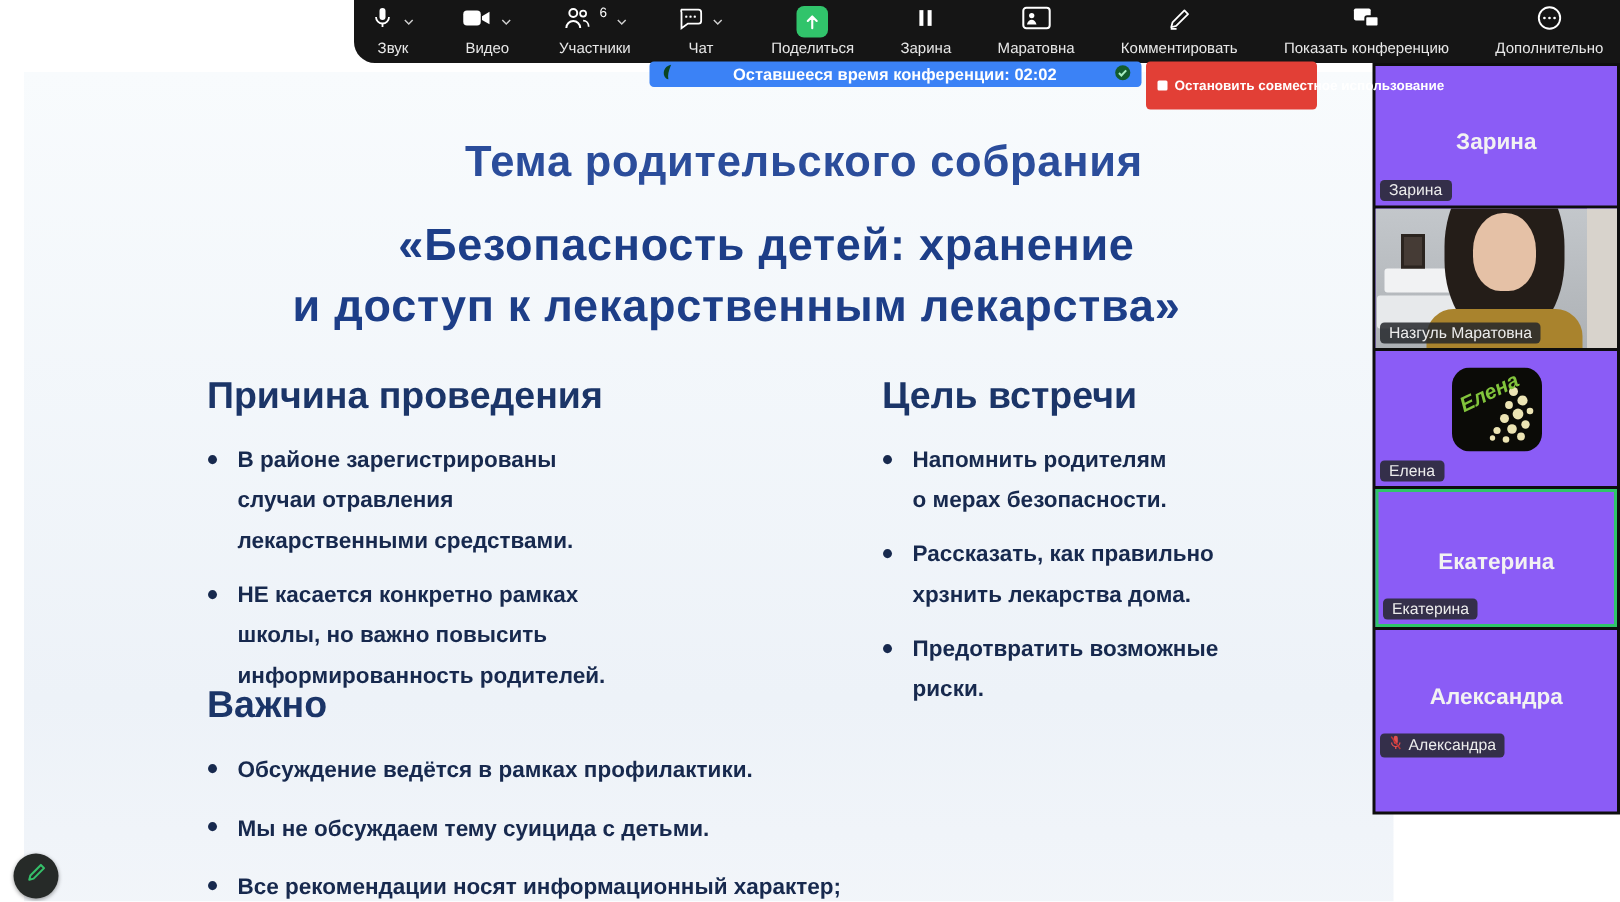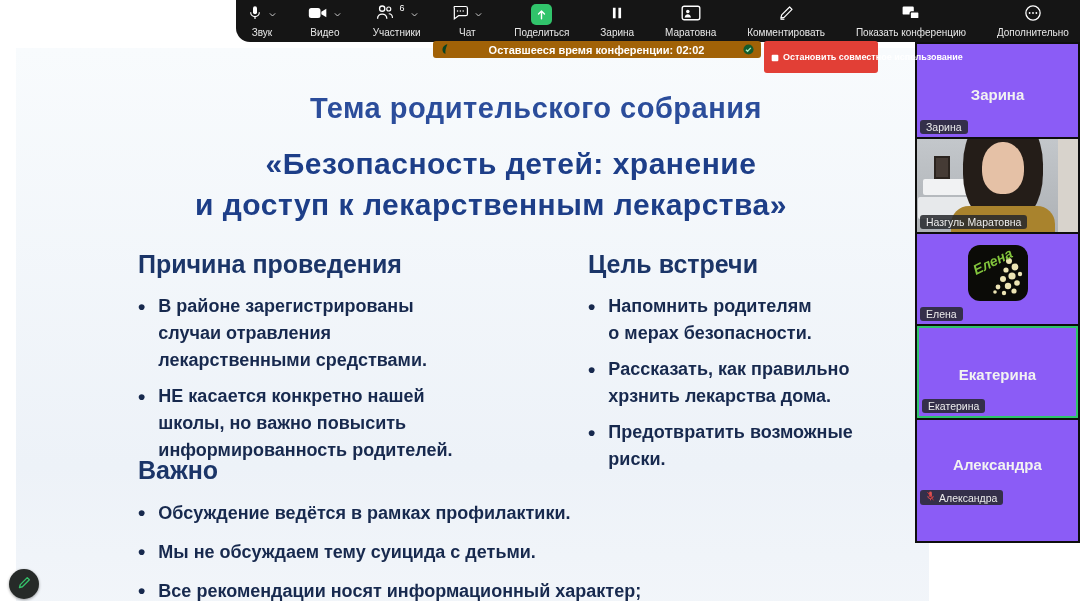--- a/index.html
+++ b/index.html
@@ -14,21 +14,21 @@
   .s-sub1{position:absolute;top:99px;left:60px;width:870px;text-align:center;
           font-size:30px;font-weight:800;color:#1d3e88;letter-spacing:.5px;}
   .s-sub2{position:absolute;top:140px;left:20px;width:910px;text-align:center;
           font-size:30px;font-weight:800;color:#1d3e88;letter-spacing:.5px;}
   .col-heading{font-size:25px;font-weight:800;color:#1b3568;margin-bottom:14px;}
   .left-col{position:absolute;left:122px;top:202px;width:450px;}
   .right-col{position:absolute;left:572px;top:202px;width:360px;}
   .bullets{display:flex;flex-direction:column;gap:9px;}
   .bullet-row{display:flex;gap:13px;}
   .bullet-dot{font-size:21px;color:#17294e;line-height:27px;font-weight:700;}
-  .bullet-text{font-size:18px;font-weight:600;color:#17294e;line-height:27px;white-space:pre-line;}
+  .bullet-text{font-size:15px;font-weight:600;color:#17294e;line-height:27px;white-space:pre-line;}
   .important{position:absolute;left:122px;top:408px;width:770px;}
   .important .bullets{gap:10px;}
   .important .bullet-text{line-height:29px;}
 
   
   .annotate-fab{position:absolute;left:9px;top:569px;width:30px;height:30px;border-radius:50%;
                 background:#262a28;display:flex;align-items:center;justify-content:center;
                 box-shadow:0 1px 3px rgba(0,0,0,.4);cursor:pointer;}
 
   
@@ -40,21 +40,21 @@
   .tb-ic-row{display:flex;align-items:center;gap:5px;height:20px;}
   .tb-label{font-size:10px;color:#e8e8e8;white-space:nowrap;}
   .tb-badge{font-size:9px;color:#fff;align-self:flex-start;margin-left:1px;margin-top:-2px;}
   .share-sq{width:21px;height:21px;border-radius:5px;background:#31c46b;
             display:flex;align-items:center;justify-content:center;}
   .chev{display:flex;align-items:center;}
 
   
   .pill{position:absolute;top:41px;height:17px;border-radius:3px;display:flex;
         align-items:center;box-sizing:border-box;z-index:6;}
-  .pill-green{left:433px;width:328px;background:#a16207;padding:0 7px;gap:6px;}
+  .pill-green{left:433px;width:328px;background:#3b82f6;padding:0 7px;gap:6px;}
   .pill-green .pill-text{flex:1;text-align:center;font-size:11px;font-weight:700;color:#fff;white-space:nowrap;}
   .pill-red{left:764px;width:114px;background:#e23f36;padding:16px 7px;gap:4px;cursor:pointer;}
   .pill-red .pill-text{font-size:9px;font-weight:700;color:#fff;white-space:nowrap;}
 
   
   .sidebar{position:absolute;left:915px;top:42px;width:165px;height:501px;background:#0e0e0e;
            display:flex;flex-direction:column;gap:2px;padding:2px;box-sizing:border-box;}
   .tile{position:relative;width:161px;background:#8b5cf6;overflow:hidden;flex:none;cursor:pointer;}
   .tile-name{position:absolute;left:0;right:0;text-align:center;
              font-size:15px;font-weight:700;color:#f2f2f2;}
@@ -90,21 +90,21 @@
       <div class="col-heading">Причина проведения</div>
       <div class="bullets">
         <div class="bullet-row">
           <span class="bullet-dot">•</span>
           <span class="bullet-text">В районе зарегистрированы
 случаи отравления
 лекарственными средствами.</span>
         </div>
         <div class="bullet-row">
           <span class="bullet-dot">•</span>
-          <span class="bullet-text">НЕ касается конкретно нашей
+          <span class="bullet-text">НЕ касается конкретно рамках
 школы, но важно повысить
 информированность родителей.</span>
         </div>
       </div>
     </div>
 
     <div class="right-col">
       <div class="col-heading">Цель встречи</div>
       <div class="bullets">
         <div class="bullet-row">

